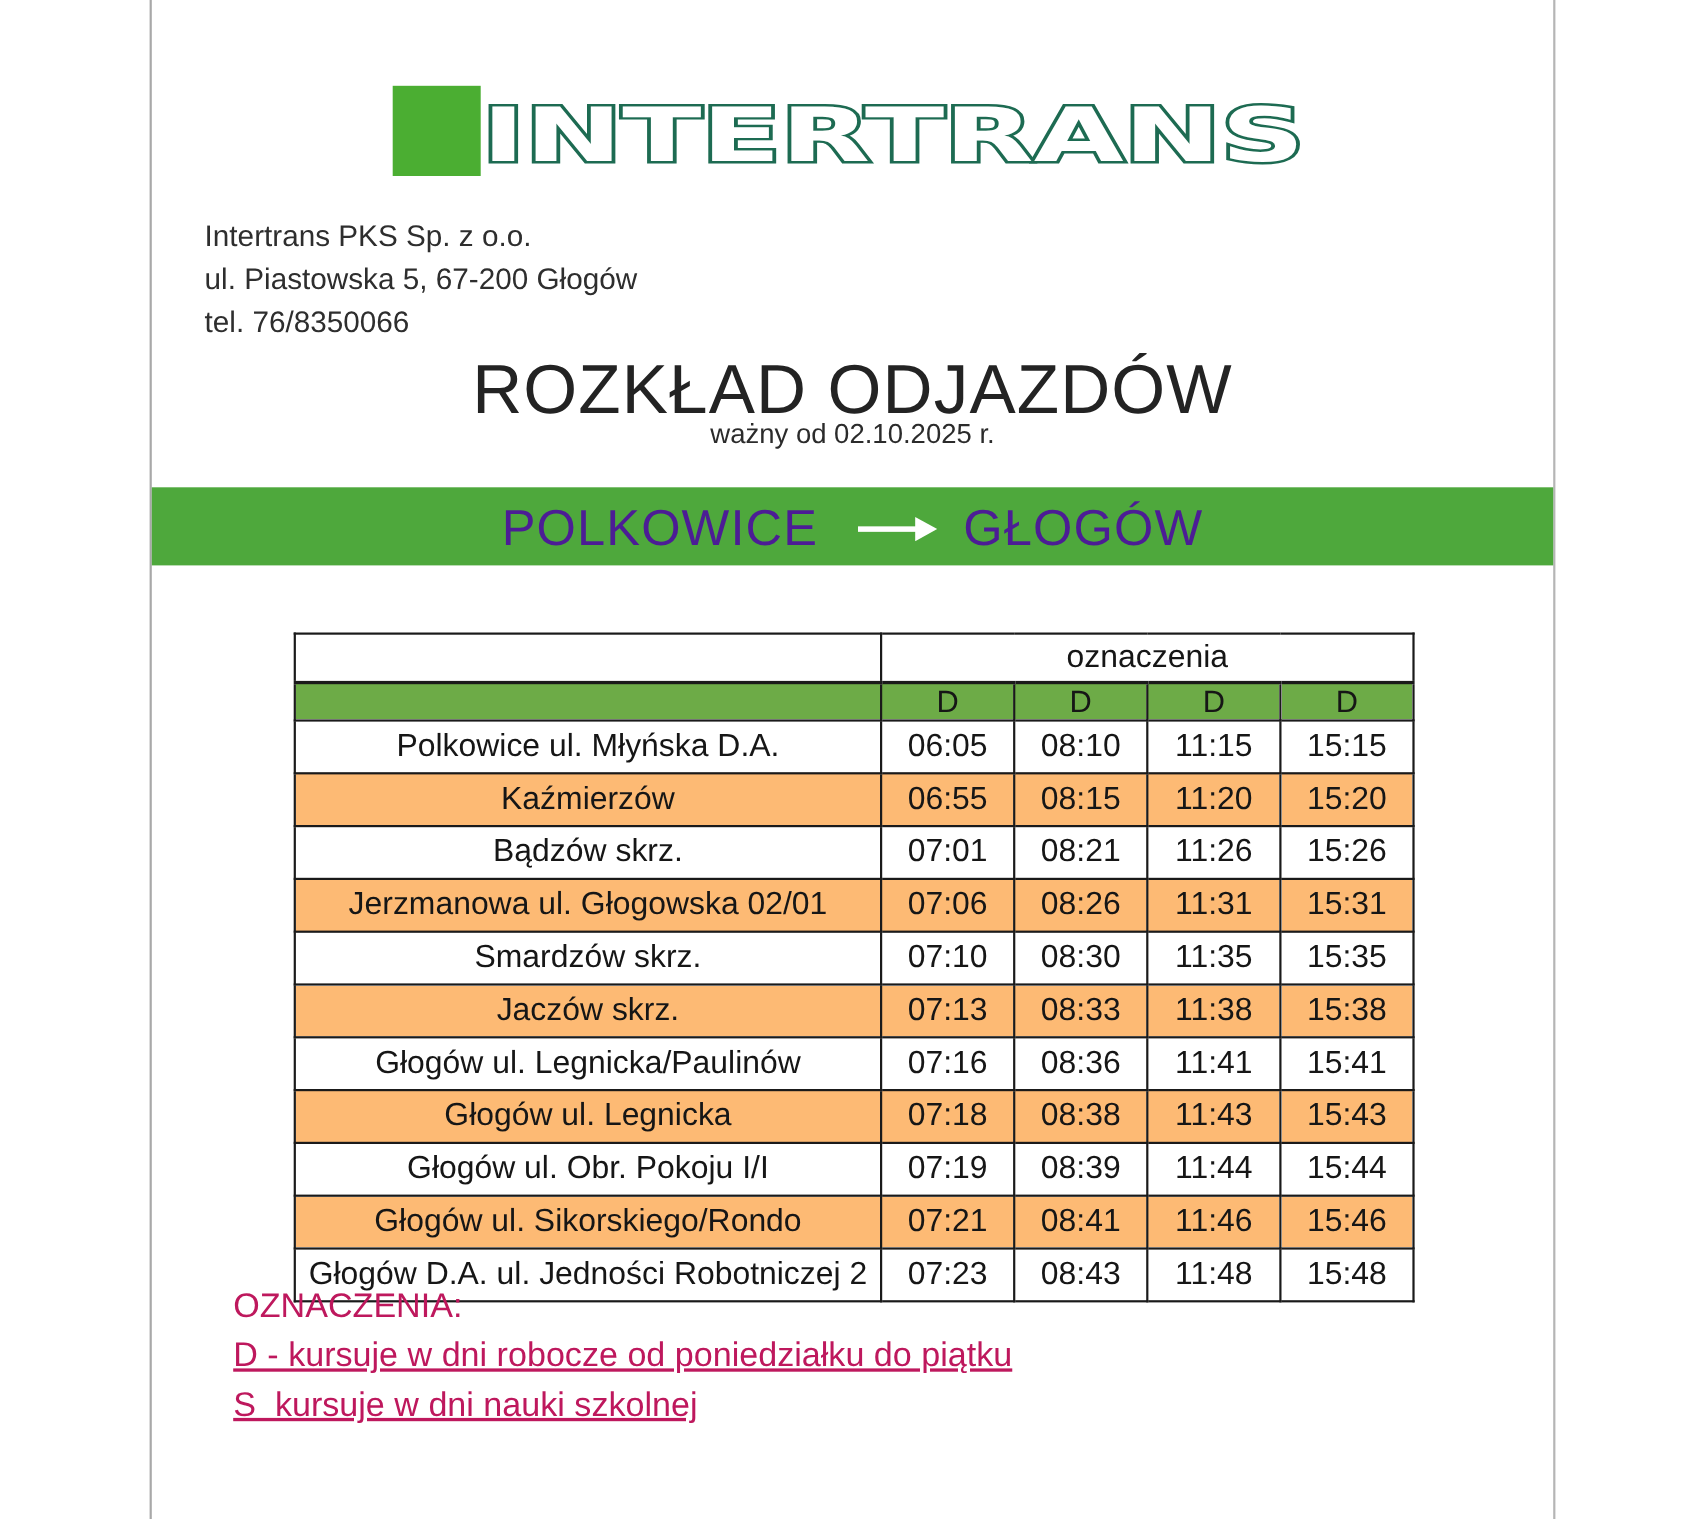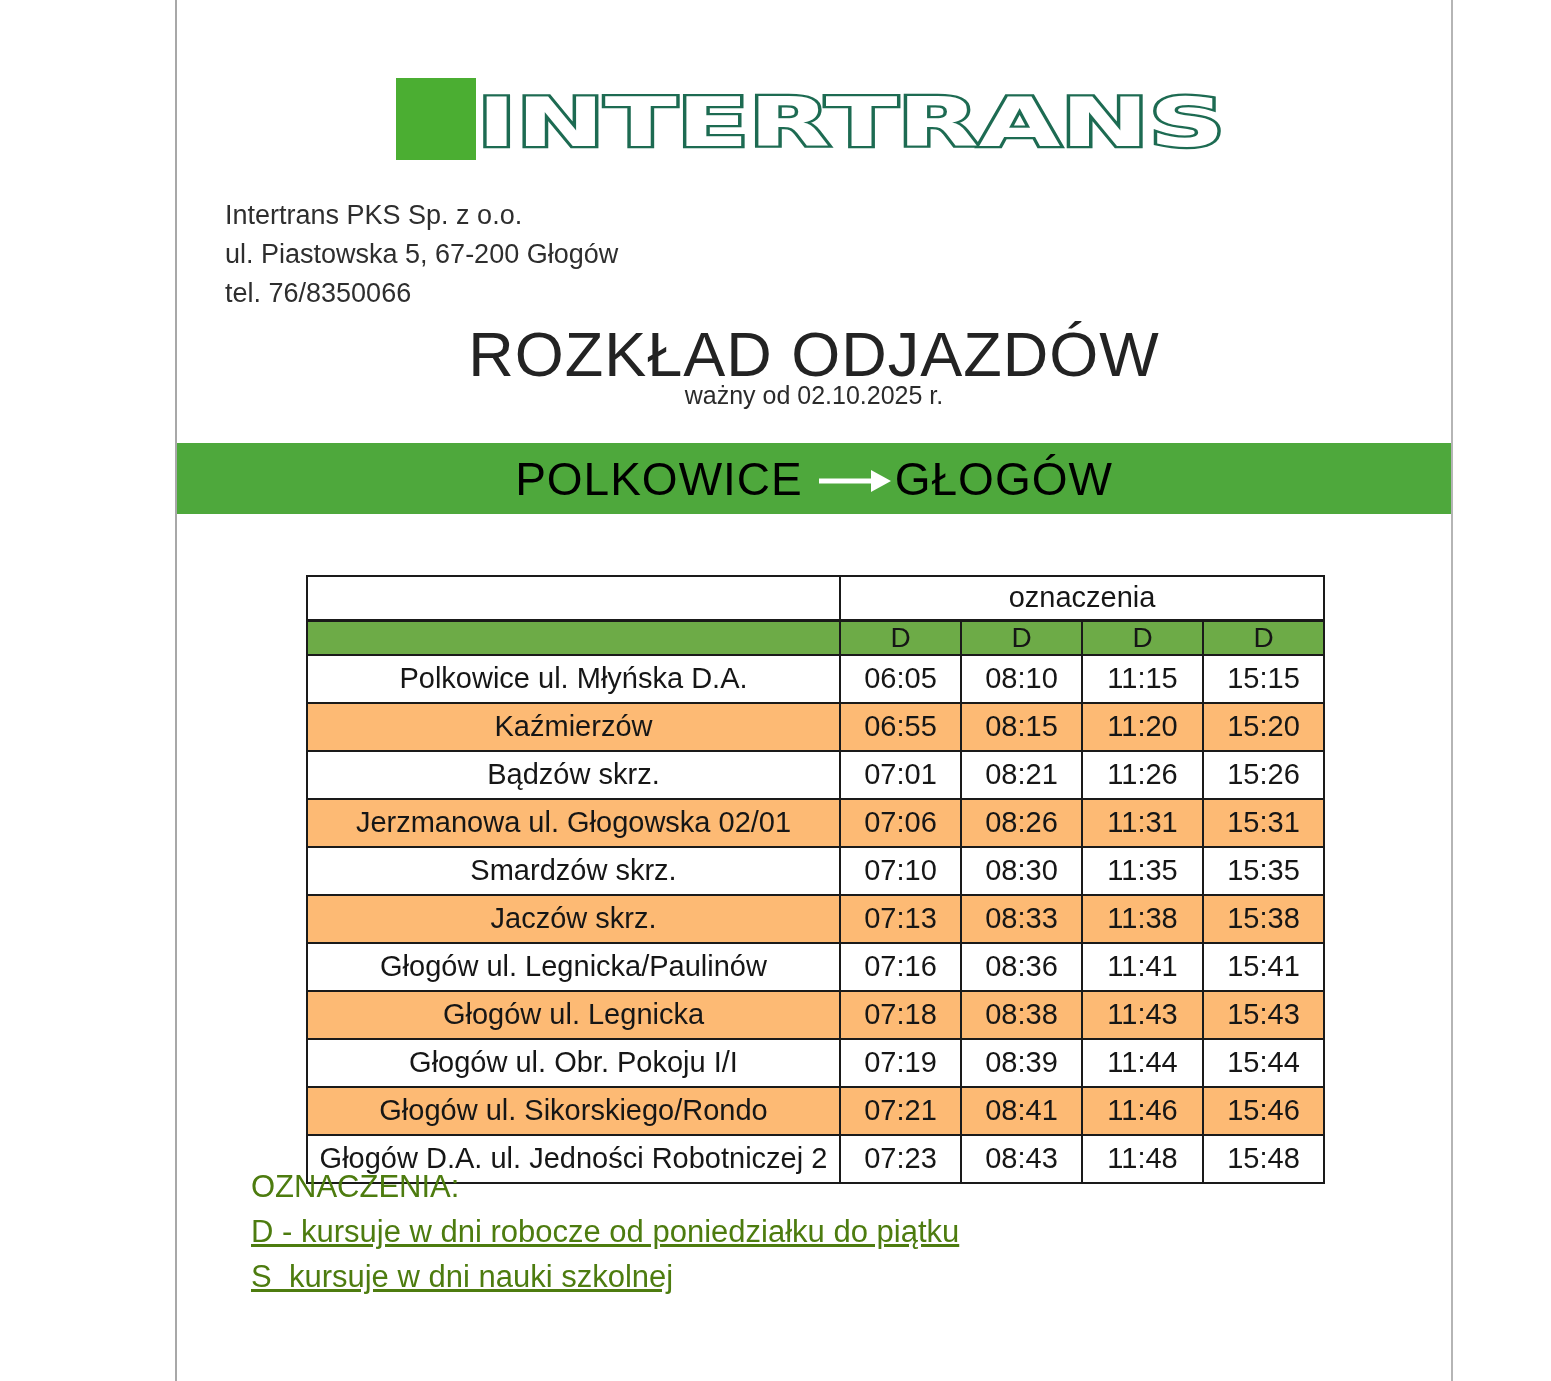--- a/index.html
+++ b/index.html
@@ -10,21 +10,20 @@
     color: #222;
     overflow: hidden;
   }
   .page {
     position: absolute;
     left: 136px; top: 0;
     width: 1278px; height: 1381px;
     background: #ffffff;
     border-left: 2px solid #a8a8a8;
     border-right: 2px solid #b5b5b5;
-    margin-left: 39px;
   }
 
   
   .logo-row {
     position: absolute;
     top: 78px; left: 0; width: 100%;
     display: flex; justify-content: center; align-items: flex-start;
   }
   .logo-square {
     width: 80px; height: 82px;
@@ -56,22 +55,22 @@
     font-size: 25px; font-weight: 400;
     color: #2b2b2b;
   }
 
   
   .route-banner {
     position: absolute;
     top: 443px; left: 0; width: 100%; height: 71px;
     background: #4ea83c;
     display: flex; align-items: center; justify-content: center;
-    color: #000000;
-    font-size: 46px; font-weight: 400; letter-spacing: 1px;
+    color: #4c1d95;
+    font-size: 46px; font-weight: 400; letter-spacing: 1px; gap: 20px;
   }
   .route-banner .arrow-wrap { margin: 4px 4px 0 16px; display: flex; align-items: center; }
 
   
   .timetable-wrap { position: absolute; top: 575px; left: 129px; }
   table.timetable {
     border-collapse: collapse;
     table-layout: fixed;
     font-size: 29px;
     color: #161616;
@@ -93,21 +92,21 @@
   tr.code-row td { background: #6dab47; height: 33px; font-size: 28px; border-top-width: 3px; }
   tbody td { height: 48px; }
   tbody tr.hl td { background: #fdba74; }
   td.stop-cell { padding: 0 1px; }
 
   
   .legend {
     position: absolute;
     left: 74px; top: 1164px;
     font-size: 31px; line-height: 45px;
-    color: #4d7c0f;
+    color: #be185d;
   }
   .legend-item { white-space: pre-wrap; text-decoration: underline; }
 </style>
 </head>
 <body>
 
 <div class="page">
 
   <div class="logo-row">
     <div class="logo-square"></div>

